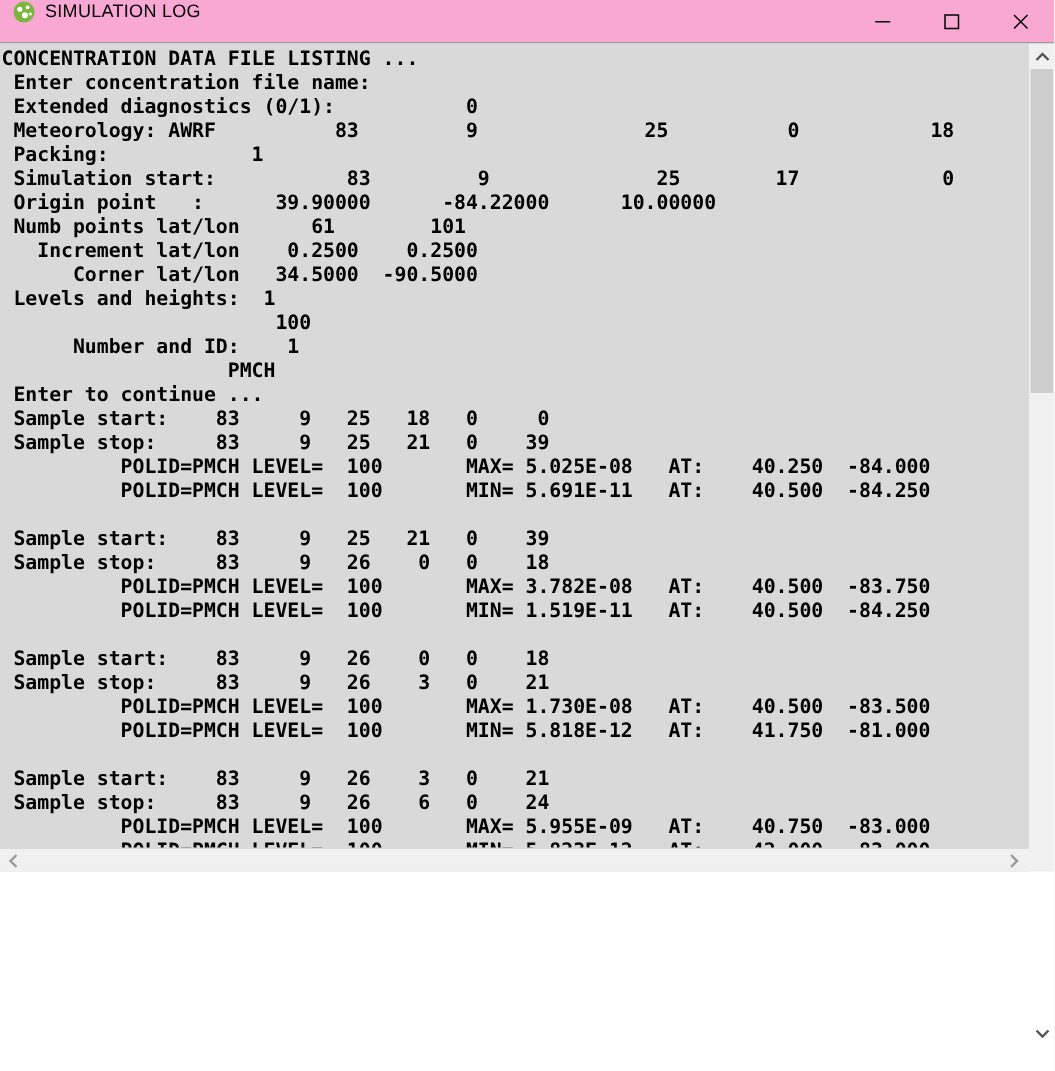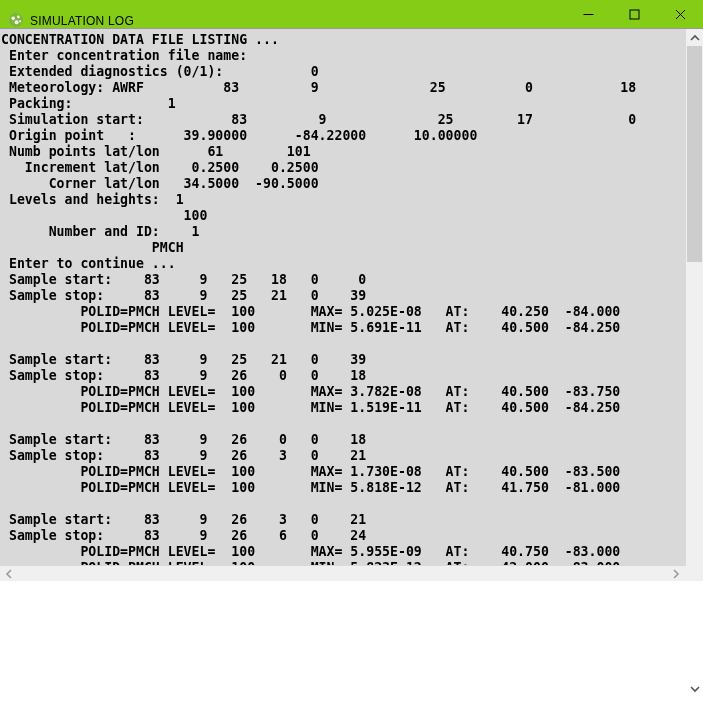--- a/index.html
+++ b/index.html
@@ -3,21 +3,21 @@
 <meta charset="utf-8">
 <style>
   html,body{margin:0;padding:0;background:#ffffff;}
   .window{
     position:relative;width:703px;height:714px;overflow:hidden;
     font-family:"Liberation Sans",sans-serif;background:#ffffff;
     box-sizing:border-box;
   }
   
   .titlebar{
-    height:28px;background:#84cc16;display:flex;align-items:flex-end;
+    height:28px;background:#f9a8d4;display:flex;align-items:flex-start;
     border-bottom:1px solid #9a9a9a;
   }
   .app-icon{width:16px;height:16px;margin:0 6px 0 8px;display:flex;align-items:center;justify-content:center;}
   .title{font-size:12px;color:#000;letter-spacing:0.2px;}
   .controls{margin-left:auto;display:flex;height:100%;}
   .ctl-btn{
     width:46px;height:100%;border:none;background:transparent;padding:0;
     display:flex;align-items:center;justify-content:center;cursor:default;
   }
   

